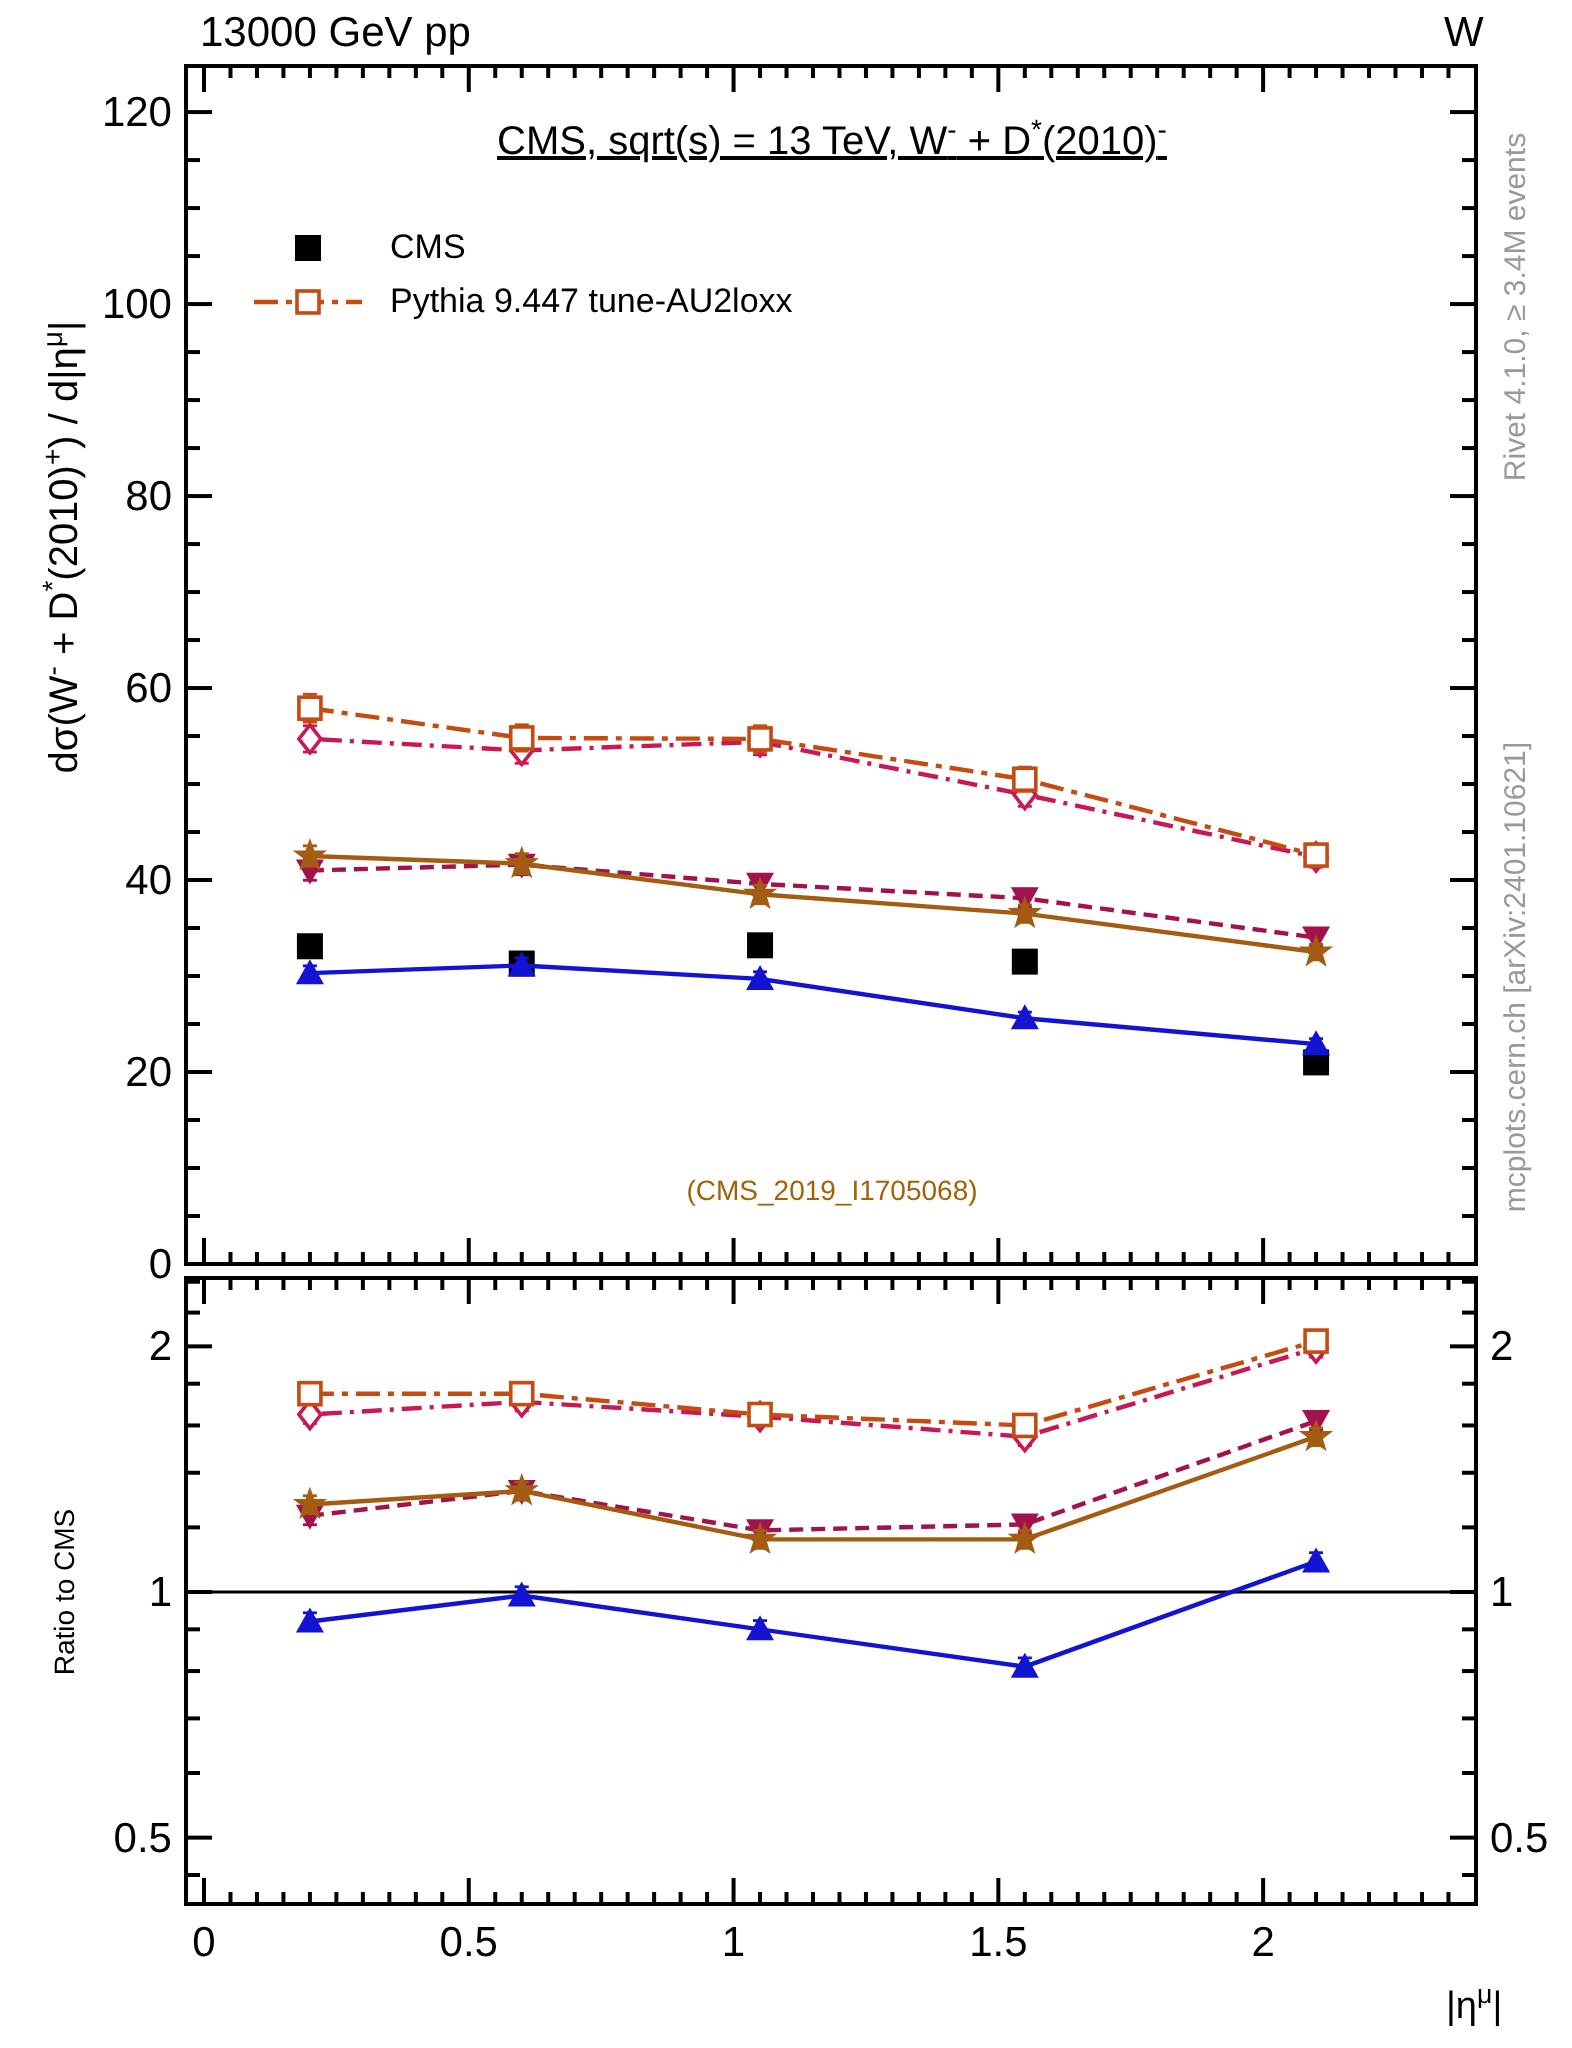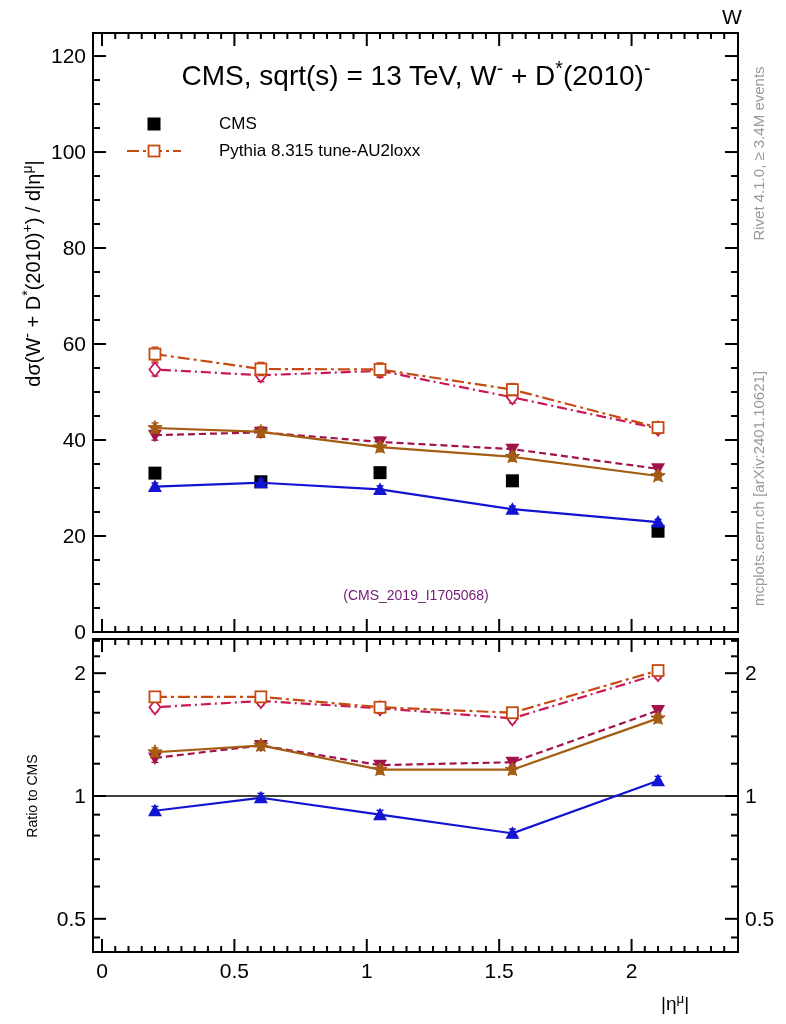--- a/index.html
+++ b/index.html
@@ -2,34 +2,34 @@
 <html><head>
 <meta charset="utf-8">
 <style>
   html,body{margin:0;padding:0;background:#fff;}
   #canvas{position:relative;width:786px;height:1024px;background:#ffffff;overflow:hidden;
           font-family:"Liberation Sans", sans-serif;color:#000;}
   #plot-svg{position:absolute;left:0;top:0;}
   .abs{position:absolute;white-space:nowrap;}
   #header-left{left:100px;top:5px;font-size:21px;}
   #header-right{left:722px;top:5px;font-size:21px;}
-  #panel-title{left:416px;top:60px;transform:translateX(-50%);font-size:28px;}
+  #panel-title{left:416px;top:60px;transform:translateX(-50%);font-size:20px;text-decoration:underline;}
   sup{font-size:70%;line-height:0;}
   #ylabel-main{left:-147px;top:262px;width:360px;text-align:center;transform:rotate(-90deg);
                font-size:20px;}
   #ylabel-ratio{left:-68px;top:788px;width:200px;text-align:center;transform:rotate(-90deg);
                 font-size:14px;}
-  #xlabel{left:661px;top:993px;font-size:19px;}
-  #watermark{left:416px;top:587px;transform:translateX(-50%);font-size:14px;color:#701a75;}
+  #xlabel{left:723px;top:993px;font-size:19px;}
+  #watermark{left:416px;top:587px;transform:translateX(-50%);font-size:14px;color:#a16207;}
   #rivet-note{left:613px;top:145px;width:290px;text-align:center;transform:rotate(-90deg);
               font-size:15px;color:#999;}
   #mcplots-note{left:597px;top:480px;width:322px;text-align:center;transform:rotate(-90deg);
                 font-size:15px;color:#999;}
   #legend{left:126px;top:110px;}
-  .legend-row{display:flex;align-items:center;height:27px;gap:24px;}
+  .legend-row{display:flex;align-items:center;height:27px;}
   .legend-label{margin-left:13px;font-size:17px;}
 </style>
 </head>
 <body>
 
 <div id="canvas">
   <svg id="plot-svg" width="786" height="1024">
       <rect x="93" y="33" width="645" height="599" fill="none" stroke="#000" stroke-width="2"></rect>
       <rect x="93" y="639" width="645" height="313" fill="none" stroke="#000" stroke-width="2"></rect>
       <line x1="102.00246305418719" y1="632" x2="102.00246305418719" y2="619" stroke="#000" stroke-width="2"></line>
@@ -531,36 +531,37 @@
       <line x1="658.0369458128079" y1="713.9693300666777" x2="658.0369458128079" y2="722.8307839415181" stroke="#a35c12" stroke-width="1.4"></line>
       <line x1="654.5369458128079" y1="713.9693300666777" x2="661.5369458128079" y2="713.9693300666777" stroke="#a35c12" stroke-width="1.4"></line>
       <line x1="654.5369458128079" y1="722.8307839415181" x2="661.5369458128079" y2="722.8307839415181" stroke="#a35c12" stroke-width="1.4"></line>
       <path d="M154.96 744.76 L156.72 749.83 L162.09 749.94 L157.81 753.19 L159.37 758.33 L154.96 755.26 L150.55 758.33 L152.10 753.19 L147.83 749.94 L153.19 749.83 Z" fill="#a35c12" stroke="#a35c12" stroke-width="1"></path>
       <path d="M260.87 737.97 L262.63 743.04 L268.00 743.15 L263.72 746.40 L265.28 751.54 L260.87 748.47 L256.46 751.54 L258.02 746.40 L253.74 743.15 L259.11 743.04 Z" fill="#a35c12" stroke="#a35c12" stroke-width="1"></path>
       <path d="M380.02 762.20 L381.78 767.27 L387.15 767.38 L382.87 770.63 L384.43 775.77 L380.02 772.70 L375.61 775.77 L377.17 770.63 L372.89 767.38 L378.26 767.27 Z" fill="#a35c12" stroke="#a35c12" stroke-width="1"></path>
       <path d="M512.41 762.20 L514.17 767.27 L519.54 767.38 L515.26 770.63 L516.82 775.77 L512.41 772.70 L508.00 775.77 L509.56 770.63 L505.28 767.38 L510.65 767.27 Z" fill="#a35c12" stroke="#a35c12" stroke-width="1"></path>
       <path d="M658.04 710.84 L659.80 715.92 L665.17 716.03 L660.89 719.27 L662.45 724.41 L658.04 721.34 L653.63 724.41 L655.18 719.27 L650.90 716.03 L656.27 715.92 Z" fill="#a35c12" stroke="#a35c12" stroke-width="1"></path>
     </svg>
 
+  <div class="abs" id="header-left">13000 GeV pp</div>
   <div class="abs" id="header-right">W</div>
   <div class="abs" id="panel-title">CMS, sqrt(s) = 13 TeV, W<sup>-</sup> + D<sup>*</sup>(2010)<sup>-</sup></div>
   <div class="abs" id="ylabel-main">dσ(W<sup>-</sup> + D<sup>*</sup>(2010)<sup>+</sup>) / d|η<sup>μ</sup>|</div>
   <div class="abs" id="ylabel-ratio">Ratio to CMS</div>
   <div class="abs" id="xlabel">|η<sup>μ</sup>|</div>
   <div class="abs" id="watermark">(CMS_2019_I1705068)</div>
   <div class="abs" id="rivet-note">Rivet 4.1.0, ≥ 3.4M events</div>
   <div class="abs" id="mcplots-note">mcplots.cern.ch [arXiv:2401.10621]</div>
   <div class="abs" id="legend">
       <div class="legend-row">
         <svg width="56" height="20">
           <rect x="21.5" y="3.5" width="13" height="13" fill="#000000"></rect>
         </svg>
         <span class="legend-label">CMS</span>
       </div>
       <div class="legend-row">
         <svg width="56" height="20">
           <line x1="1" x2="55" y1="10" y2="10" stroke="#c54b10" stroke-width="2.2" stroke-dasharray="12,4,3,4"></line>
           <rect x="22.5" y="4.5" width="11" height="11" fill="#fff" stroke="#c54b10" stroke-width="1.8"></rect>
         </svg>
-        <span class="legend-label">Pythia 8.315 tune-AU2loxx</span>
+        <span class="legend-label">Pythia 9.447 tune-AU2loxx</span>
       </div>
     </div>
 </div>
 
 </body></html>

